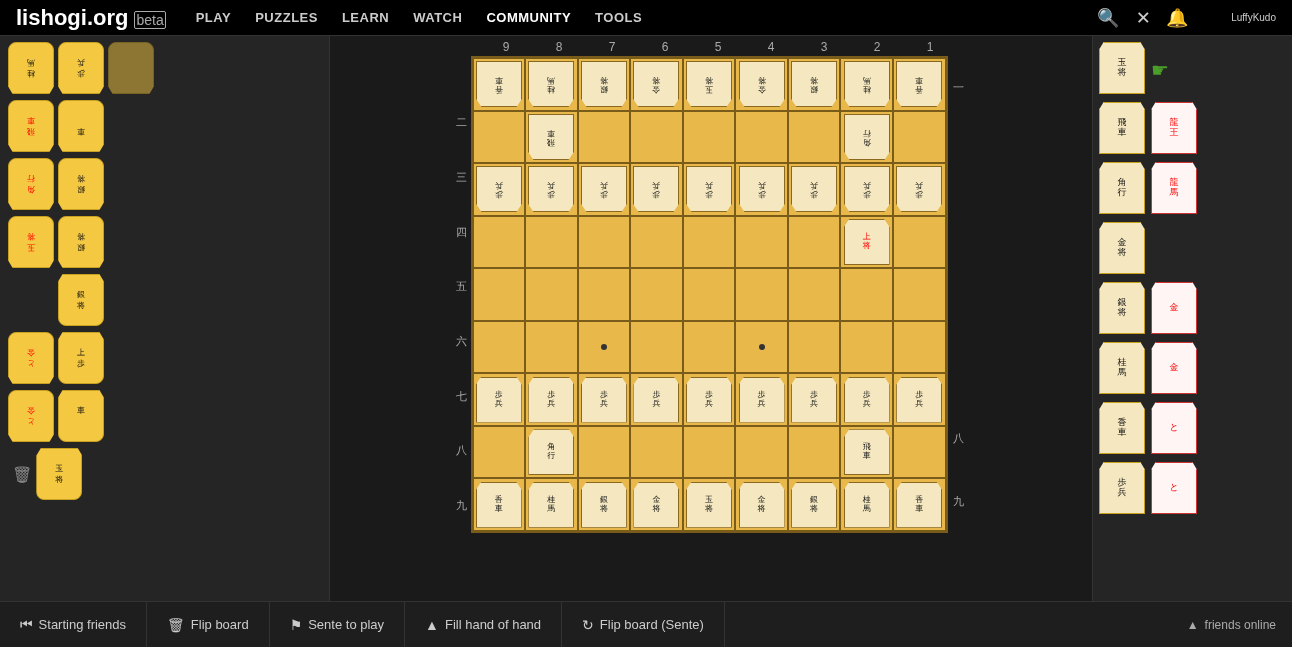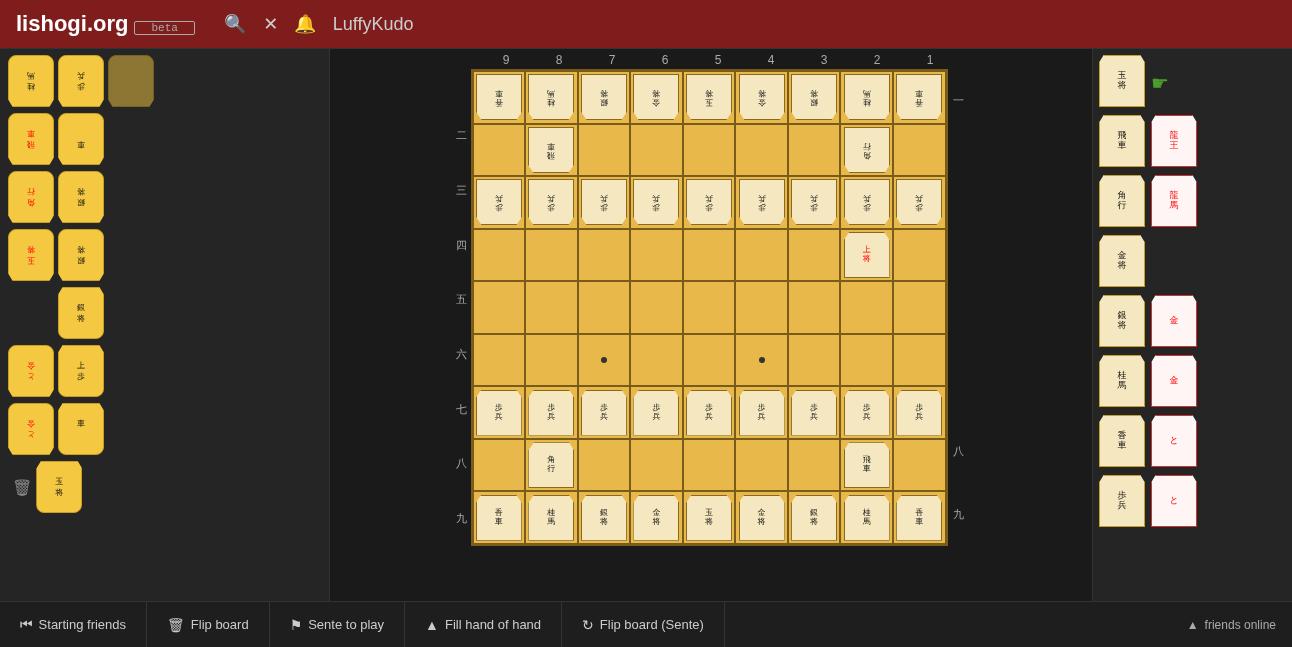--- a/index.html
+++ b/index.html
@@ -9,46 +9,45 @@
       font-family: Arial, sans-serif;
       width: 1292px;
       height: 647px;
       overflow: hidden;
       display: flex;
       flex-direction: column;
     }
 
     
     header {
-      background: #7f1d1d;
-      height: 49px;
+      background: #000000;
+      height: 36px;
       display: flex;
       align-items: center;
       padding: 0 16px;
       border-bottom: 1px solid #333;
       flex-shrink: 0;
     }
     .logo-area {
       display: flex;
       align-items: baseline;
       gap: 6px;
       margin-right: 30px;
     }
     .logo-text {
       font-size: 22px;
       font-weight: bold;
       color: #fff;
     }
     .logo-beta {
-      font-size: 11px;
+      font-size: 14px;
       color: #aaa;
       border: 1px solid #aaa;
-      padding: 0 16px;
+      padding: 0 1px;
       border-radius: 2px;
-      font-family: Liberation Mono, monospace;
     }
     nav {
       display: flex;
       gap: 24px;
       flex: 1;
     }
     nav a {
       color: #ccc;
       text-decoration: none;
       font-size: 13px;
@@ -62,22 +61,23 @@
       align-items: center;
       gap: 16px;
     }
     .header-icon {
       color: #ccc;
       font-size: 18px;
       cursor: pointer;
     }
     .username {
       color: #ccc;
-      font-size: 18px;
+      font-size: 10px;
       cursor: pointer;
+      margin-left: 26px;
     }
 
     
     .main-content {
       display: flex;
       flex: 1;
       overflow: hidden;
     }
 
     
@@ -296,20 +296,28 @@
     .row-label { font-size: 11px; color: #aaa; text-align: center; }
   </style>
 </head>
 <body>
 
 <header>
   <div class="logo-area">
     <span class="logo-text">lishogi.org</span>
     <span class="logo-beta">beta</span>
   </div>
+  <nav>
+    <a href="#">PLAY</a>
+    <a href="#">PUZZLES</a>
+    <a href="#">LEARN</a>
+    <a href="#">WATCH</a>
+    <a href="#" class="active">COMMUNITY</a>
+    <a href="#">TOOLS</a>
+  </nav>
   <div class="header-right">
     <span class="header-icon">🔍</span>
     <span class="header-icon">✕</span>
     <span class="header-icon">🔔</span>
     <span class="username">LuffyKudo</span>
   </div>
 </header>
 
 <div class="main-content">
 

